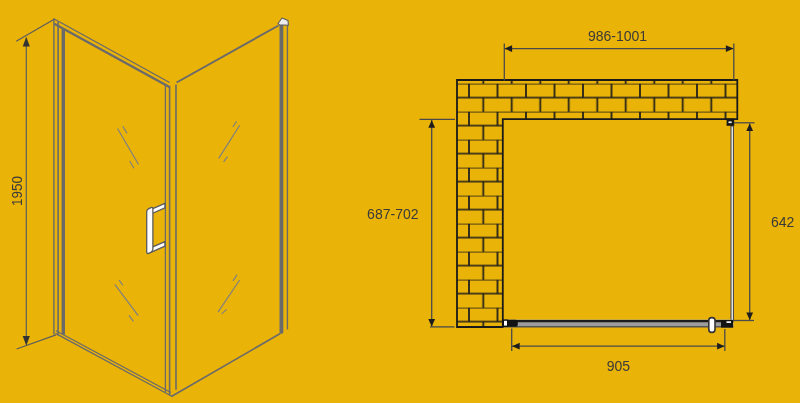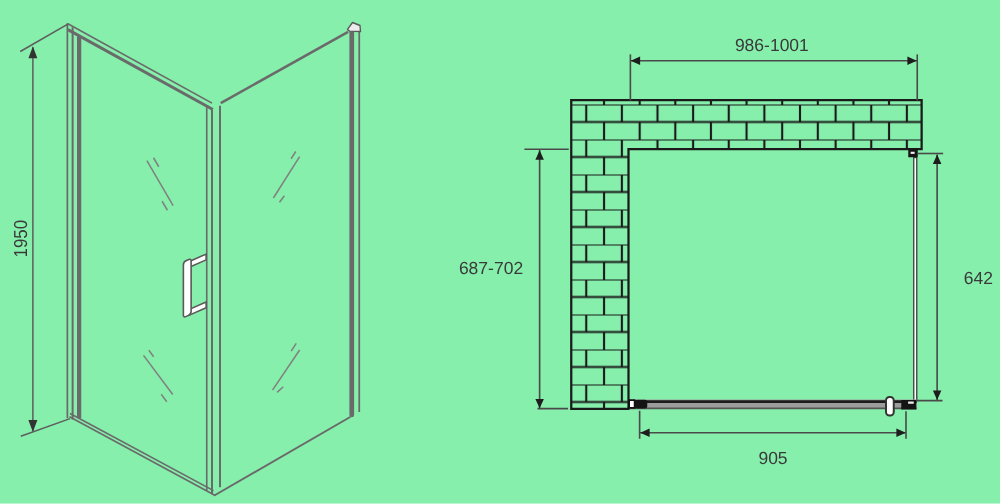--- a/index.html
+++ b/index.html
@@ -1,16 +1,16 @@
 <!DOCTYPE html>
 <html><head>
 <meta charset="utf-8">
 <style>
   html,body{margin:0;padding:0;background:#ffffff;}
-  .wrap{width:800px;height:403px;position:relative;background:#86efac;}
+  .wrap{width:800px;height:403px;position:relative;background:#eab308;}
   text{font-family:"Liberation Sans", sans-serif;fill:#3a3a3a;}
 </style>
 </head>
 <body>
 <div class="wrap">
 <svg width="800" height="403" viewBox="0 0 800 403" xmlns="http://www.w3.org/2000/svg">
 <defs>
   <pattern id="brick" patternUnits="userSpaceOnUse" x="469" y="83.6" width="28.5" height="28">
     <path d="M0,0 H28.5 M0,14 H28.5 M0,0 V14 M28.5,0 V14 M14.25,14 V28" stroke="#1a1a1a" stroke-width="1.7" fill="none"></path>
   </pattern>

